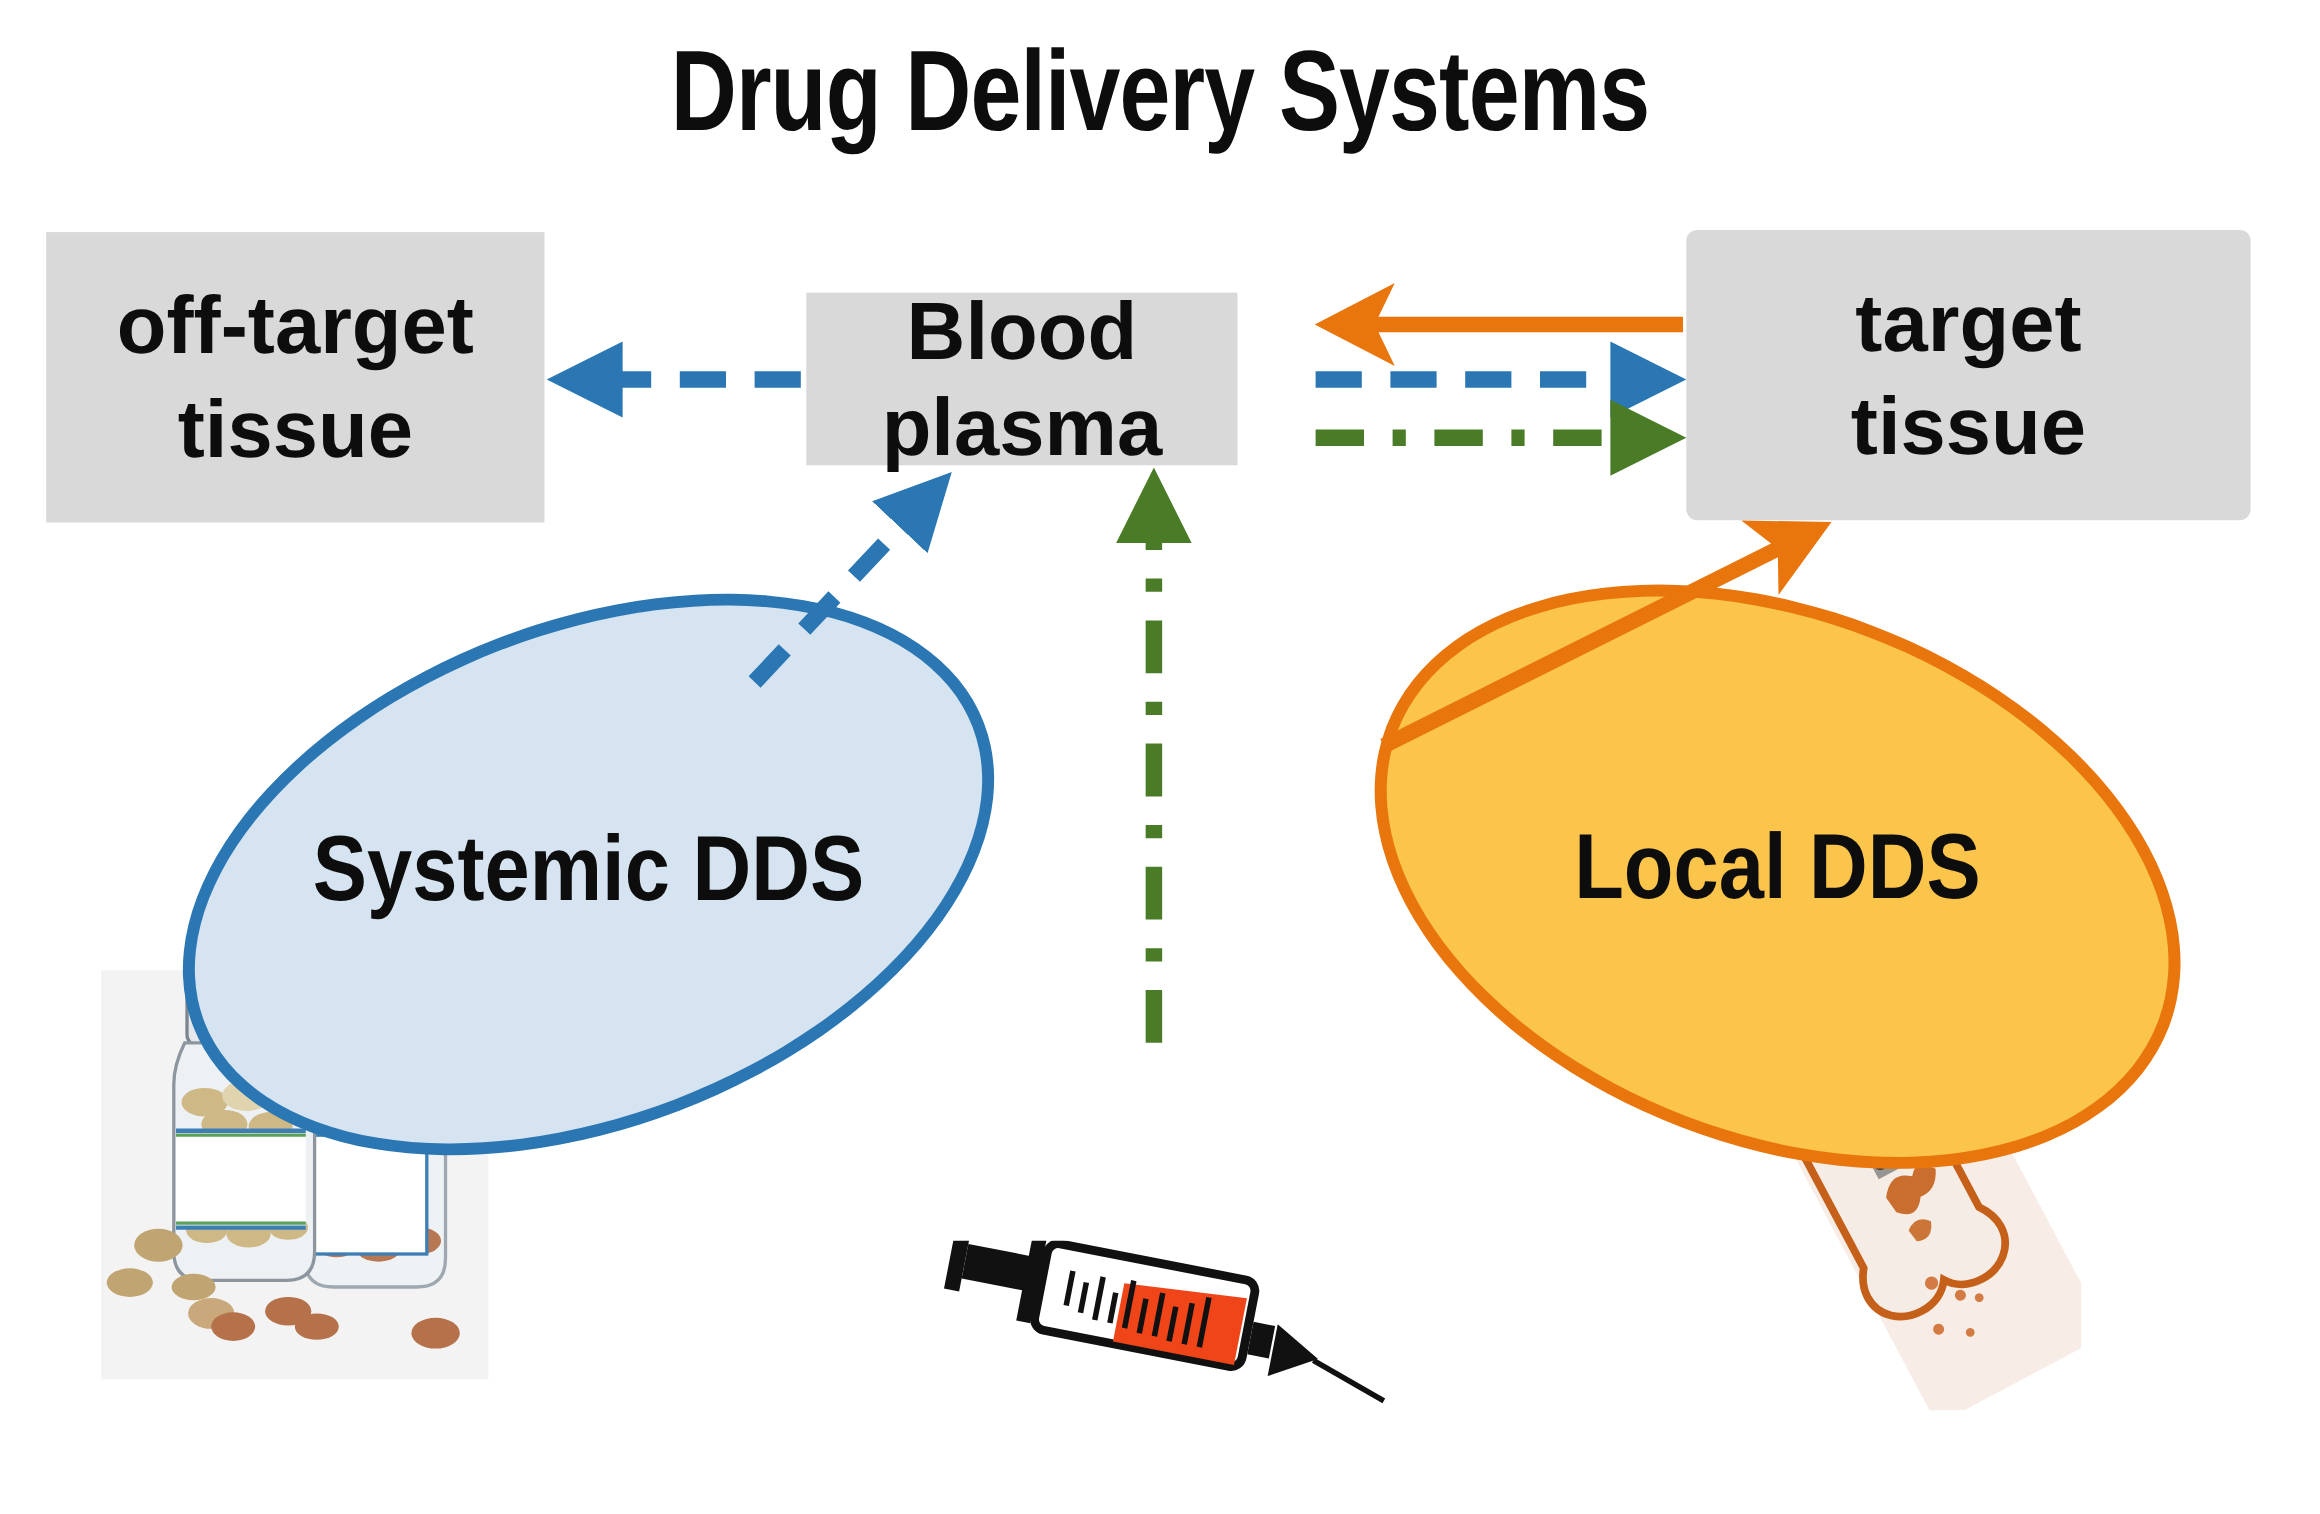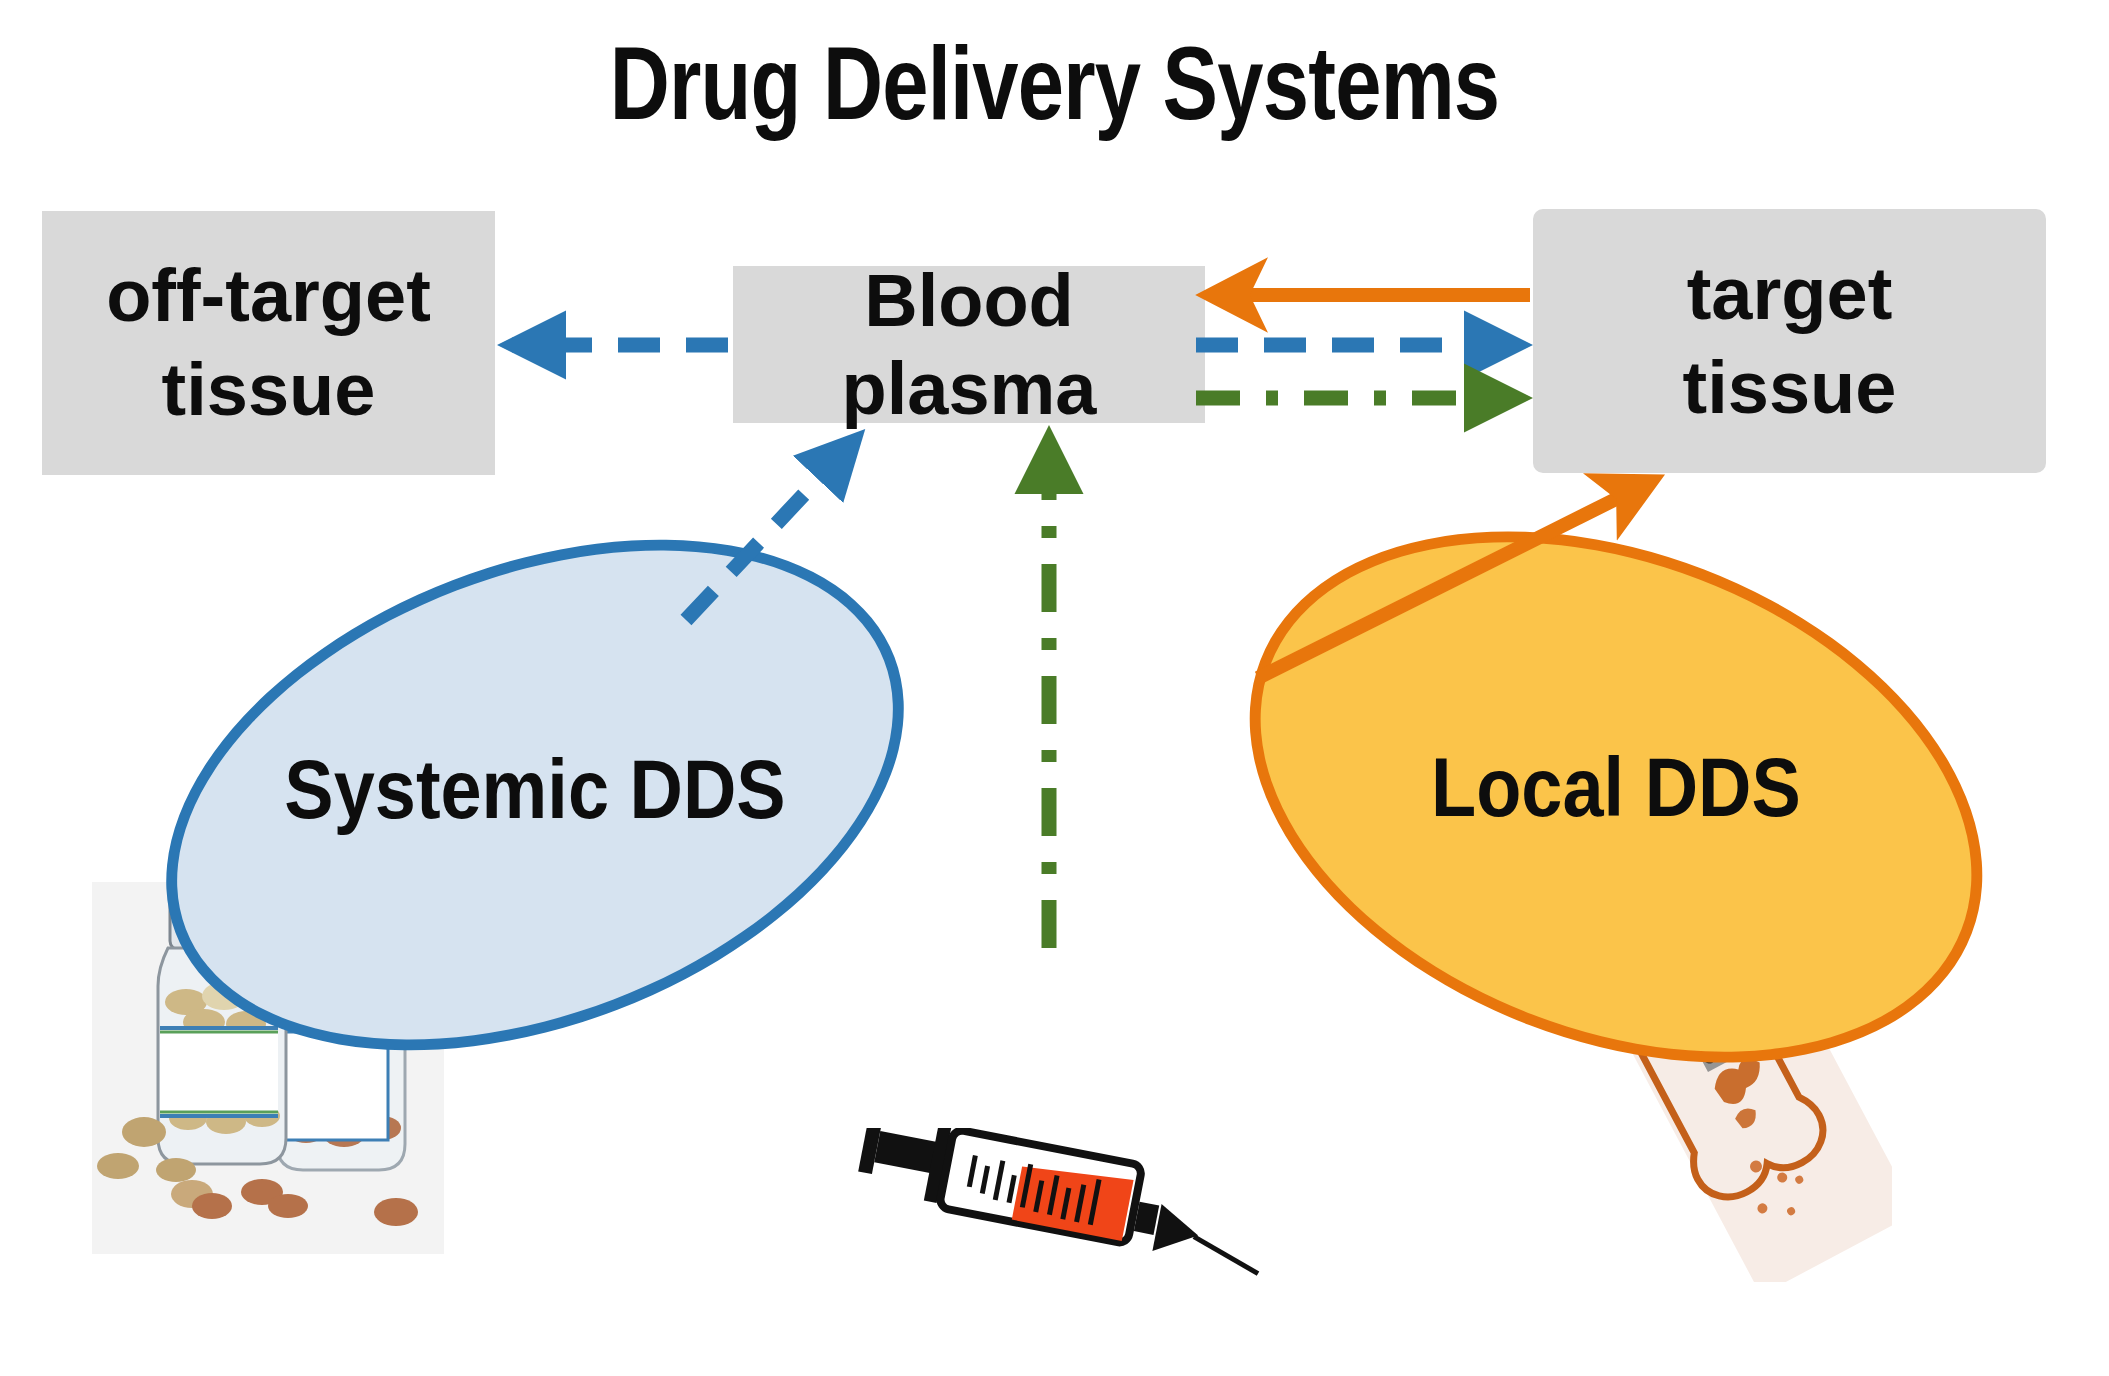--- a/index.html
+++ b/index.html
@@ -45,21 +45,21 @@
     color: #0d0d0d;
     text-align: center;
   }
   .gbox .ln { display: block; }
 
   #box-offtarget {
     left: 42px; top: 211px; width: 453px; height: 264px;
     font-size: 74px; line-height: 94px;
   }
   #box-plasma {
-    left: 733px; top: 266px; width: 472px; height: 157px;
+    left: 733px; top: 266px; width: 392px; height: 157px;
     font-size: 74px; line-height: 88px;
   }
   #box-target {
     left: 1533px; top: 209px; width: 513px; height: 264px;
     font-size: 74px; line-height: 94px; border-radius: 10px;
   }
 
   
   .layer {
     position: absolute;

